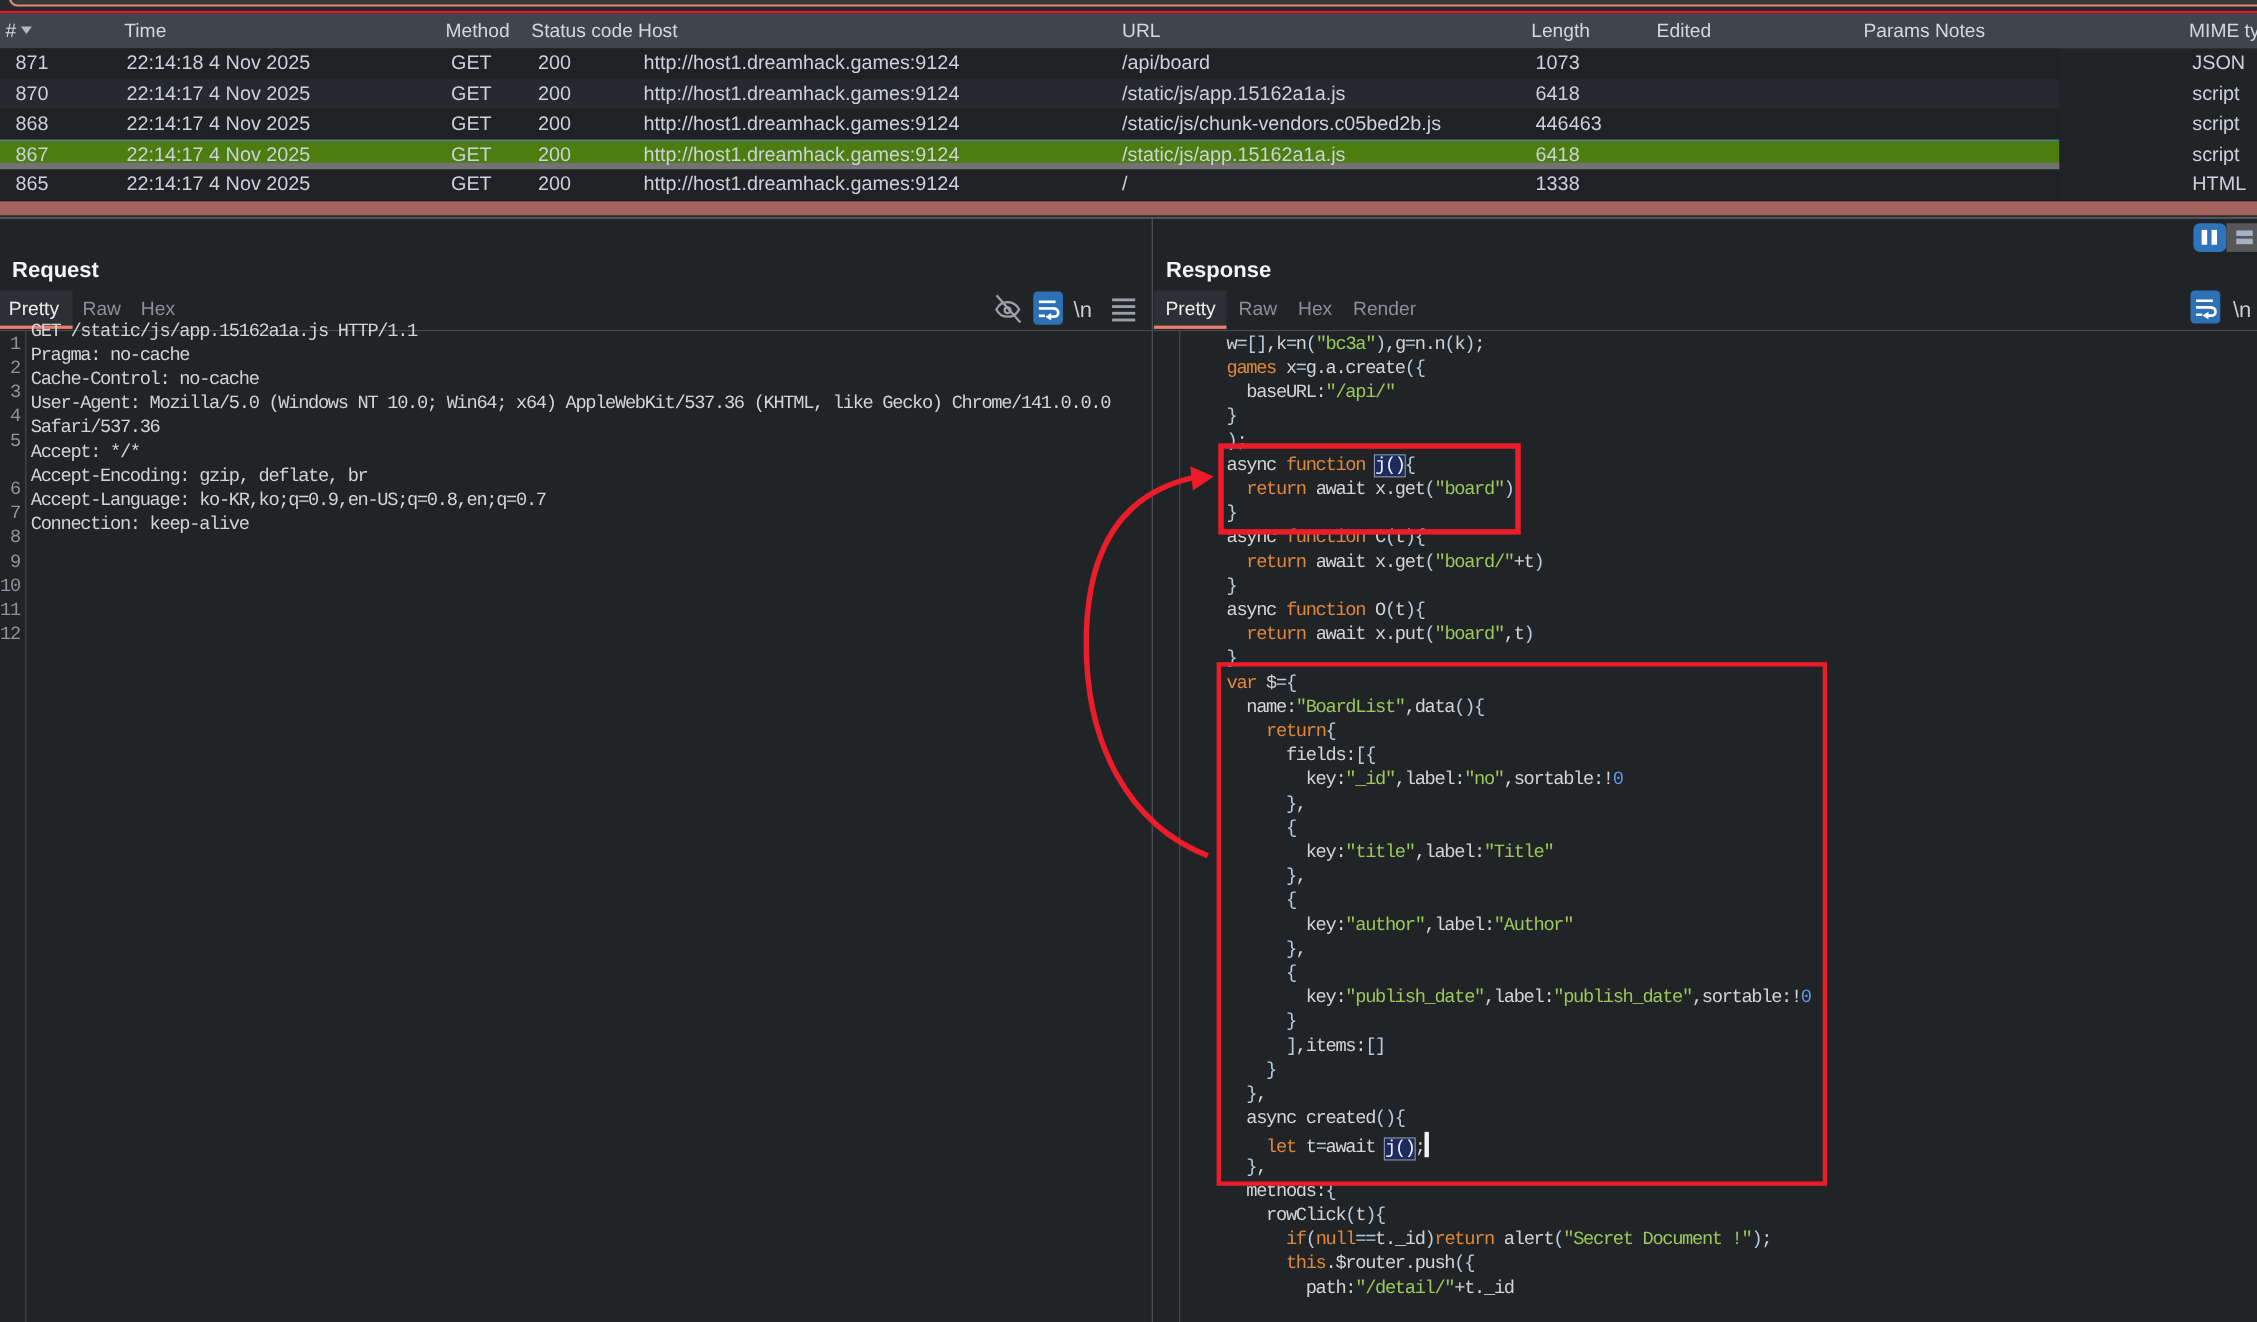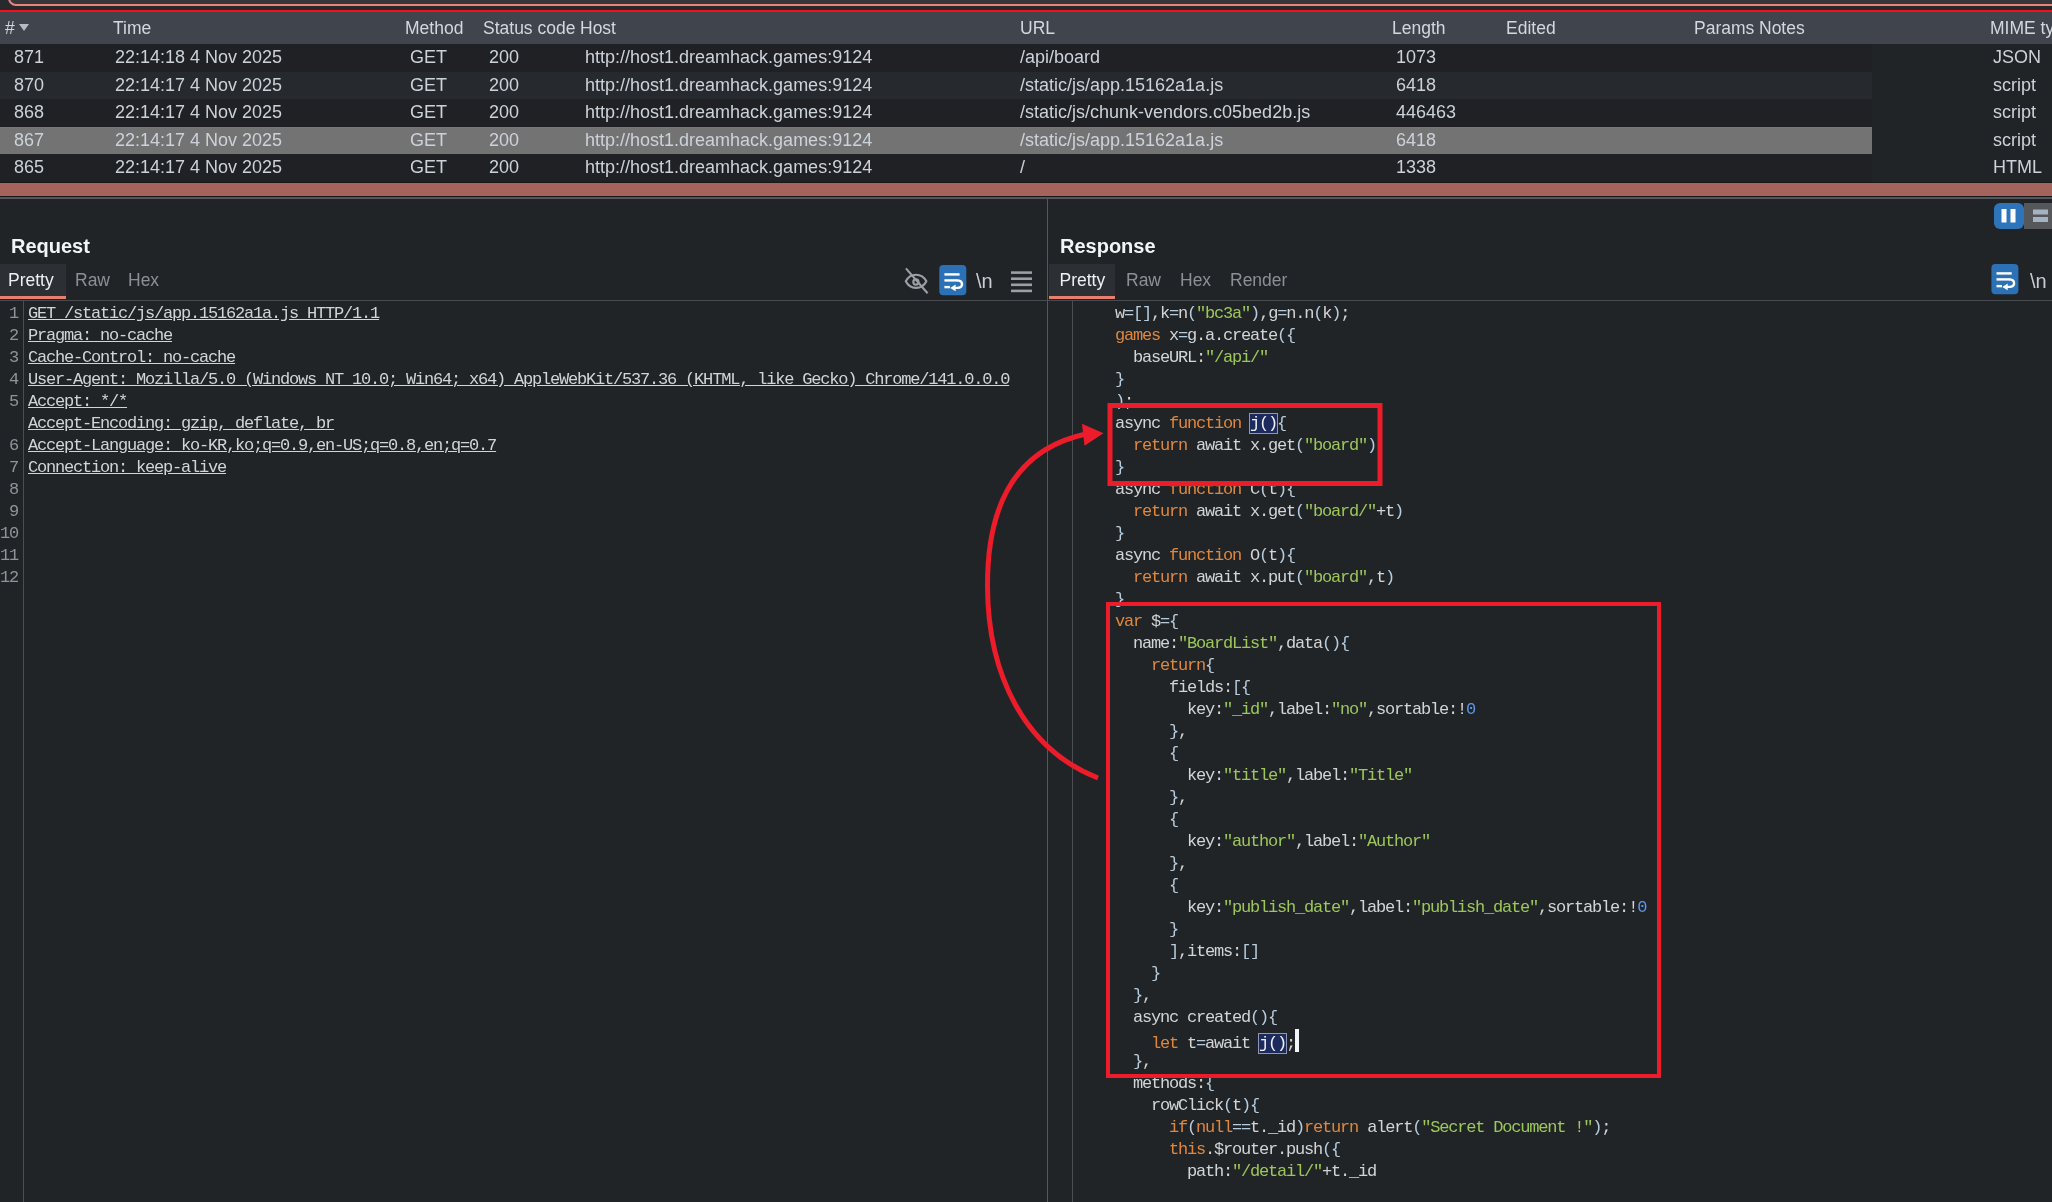--- a/index.html
+++ b/index.html
@@ -10,21 +10,21 @@
   #topstrip { left:0; top:0; width:2052px; height:9.5px; background:#28292c; overflow:hidden; }
   #filterbox { position:absolute; left:8px; top:-15px; width:2056px; height:21px; background:#353739; border:2px solid #ec8579; border-radius:8px; }
   #redline { left:0; top:9.5px; width:2052px; height:2px; background:#fb0d1b; }
   
   #thead { left:0; top:11.5px; width:2052px; height:32.5px; background:#40444c; color:#d3d8e0; font-size:17.5px; }
   #thead span { position:absolute; top:6px; white-space:nowrap; }
   .row { left:0; width:1872px; height:27.5px; color:#ccd2da; font-size:18px; }
   .row span { position:absolute; top:3px; white-space:nowrap; }
   .rd { background:#1f2124; }
   .rl { background:#26292d; }
-  .rs { background:#737373; border-top:1px solid #4c7fc6; border-bottom:1px solid #737373; }
+  .rs { background:#4d7c0f; border-top:1px solid #4c7fc6; border-bottom:6px solid #737373; }
   .rs span { top:2.5px; }
   #sep1 { left:0; top:181.5px; width:2052px; height:1.5px; background:#16181a; }
   #brick { left:0; top:183px; width:2052px; height:13px; background:#a4635c; }
   #sep2 { left:0; top:196px; width:2052px; height:1px; background:#141619; }
   #topline { left:0; top:197px; width:2052px; height:1.5px; background:#53575c; }
   
   #divider { left:1046.8px; top:197px; width:1.6px; height:1005px; background:#55595e; }
   .ptitle { color:#f2f4f6; font-size:20px; font-weight:bold; }
   .tabtxt { font-size:17.5px; color:#8b9097; }
   .tabsel { background:#2c2f33; border-bottom:3px solid #e87e6e; color:#eef0f2; font-size:17.5px; }
@@ -148,25 +148,26 @@
     <div>5</div>
     <div></div>
     <div>6</div>
     <div>7</div>
     <div>8</div>
     <div>9</div>
     <div>10</div>
     <div>11</div>
     <div>12</div>
   </div>
-  <div class="abs mono code" style="left:28px; top:303px;text-decoration:underline;">
+  <div class="abs mono code" style="left:28px; top:291px;">
 <div>GET /static/js/app.15162a1a.js HTTP/1.1</div>
 <div>Pragma: no-cache</div>
 <div>Cache-Control: no-cache</div>
 <div>User-Agent: Mozilla/5.0 (Windows NT 10.0; Win64; x64) AppleWebKit/537.36 (KHTML, like Gecko) Chrome/141.0.0.0</div>
+<div>Safari/537.36</div>
 <div>Accept: */*</div>
 <div>Accept-Encoding: gzip, deflate, br</div>
 <div>Accept-Language: ko-KR,ko;q=0.9,en-US;q=0.8,en;q=0.7</div>
 <div>Connection: keep-alive</div>
 <div></div>
 <div></div>
   </div>
 
   <div class="abs mono code" style="left:1115px; top:303px;">
 <div>w<span class="b">=[]</span>,k<span class="b">=</span>n<span class="b">(</span><span class="g">"bc3a"</span><span class="b">)</span>,g<span class="b">=</span>n.n<span class="b">(</span>k<span class="b">)</span>;</div>

